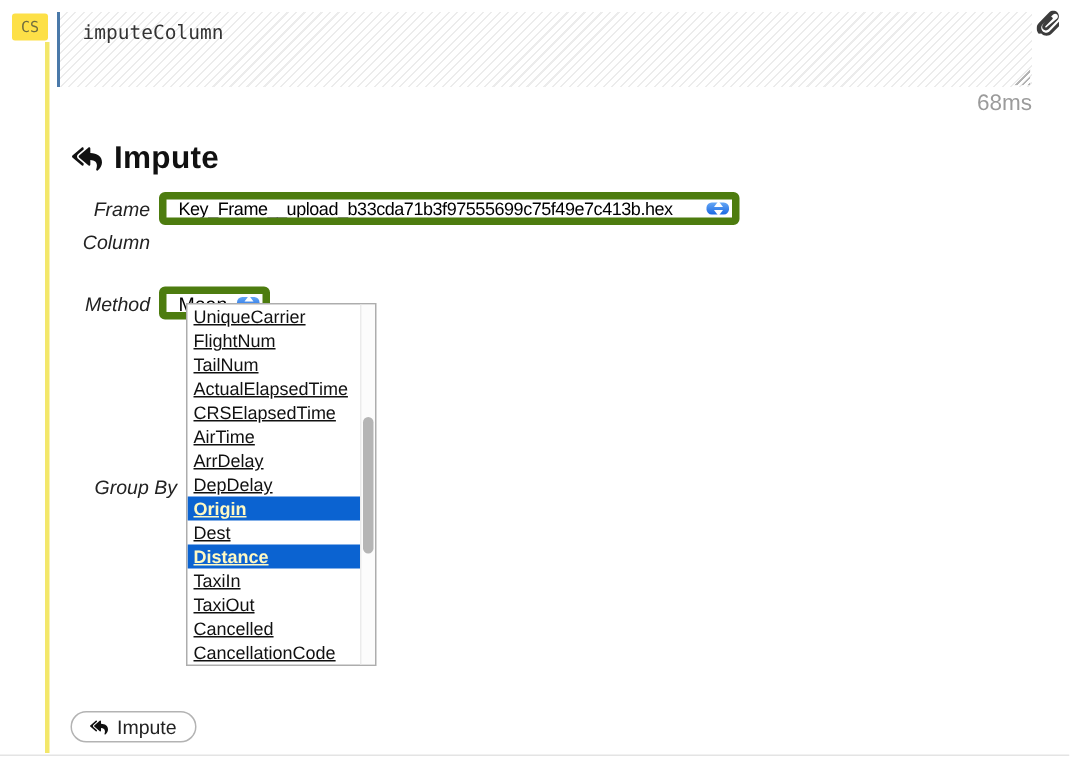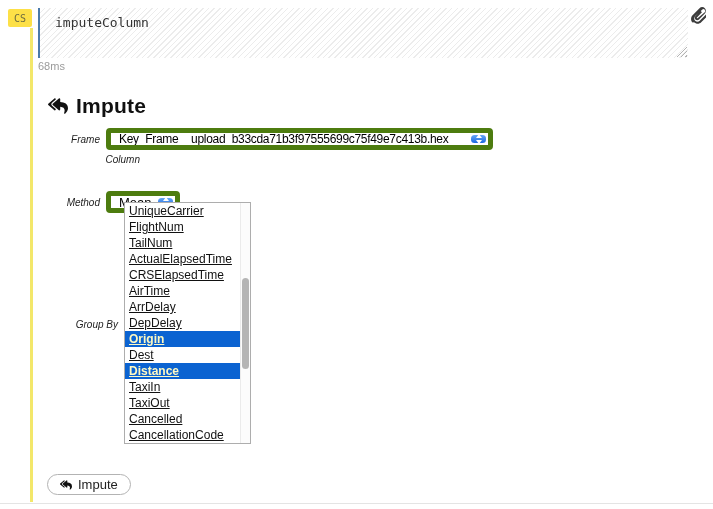--- a/index.html
+++ b/index.html
@@ -38,36 +38,36 @@
     position:absolute;right:1px;bottom:1px;width:11px;height:11px;
     background:repeating-linear-gradient(135deg,transparent 0 2px,#b3b3b3 2px 3px);
     clip-path:polygon(100% 0,100% 100%,0 100%);
   }
   .paperclip{
     position:absolute;left:691px;top:7px;width:15px;height:17px;color:#3c3c3c;
   }
   .paperclip svg{width:100%;height:100%;display:block;}
   .timing{
     position:absolute;left:38px;top:60px;width:650px;
-    font-size:11px;color:#9b9b9b;
+    text-align:right;font-size:15px;color:#9b9b9b;
   }
 
   
   .section-title{
     position:absolute;left:48px;top:92px;height:28px;
     display:flex;align-items:center;gap:8px;
   }
   .section-title svg{width:20px;height:20px;display:block;color:#111;}
   .section-title .txt{font-size:21px;font-weight:bold;color:#111;letter-spacing:.2px;}
 
   
   .frow{position:absolute;left:0;display:flex;align-items:center;}
   .frow.top-align{align-items:center;padding-left:18px;}
   .flabel{
-    width:100px;text-align:right;font-style:italic;font-size:10px;color:#222;
+    width:100px;text-align:right;font-style:italic;font-size:13px;color:#222;
     flex:0 0 100px;margin-right:6px;
   }
   .frow.top-align .flabel{padding-top:2px;}
 
   .select{
     height:22px;border:5px solid #4d7c0f;border-radius:4px;background:#fff;
     display:flex;align-items:center;box-sizing:border-box;
     padding-left:8px;position:relative;font-size:13px;color:#000;
     white-space:nowrap;overflow:hidden;
   }
@@ -143,21 +143,21 @@
   <div class="flabel">Frame</div>
   <div class="select frame">
     <span class="val">Key_Frame__upload_b33cda71b3f97555699c75f49e7c413b.hex</span>
     <span class="stepper">
         <span class="chev-up"></span>
         <span class="chev-down"></span>
       </span>
   </div>
 </div>
 
-<div class="frow" style="top:154px;padding-left:40px;">
+<div class="frow" style="top:154px;">
   <div class="flabel">Column</div>
 </div>
 
 <div class="frow" style="top:191px;">
   <div class="flabel">Method</div>
   <div class="select method">
     <span class="val">Mean</span>
     <span class="stepper">
         <span class="chev-up"></span>
         <span class="chev-down"></span>

